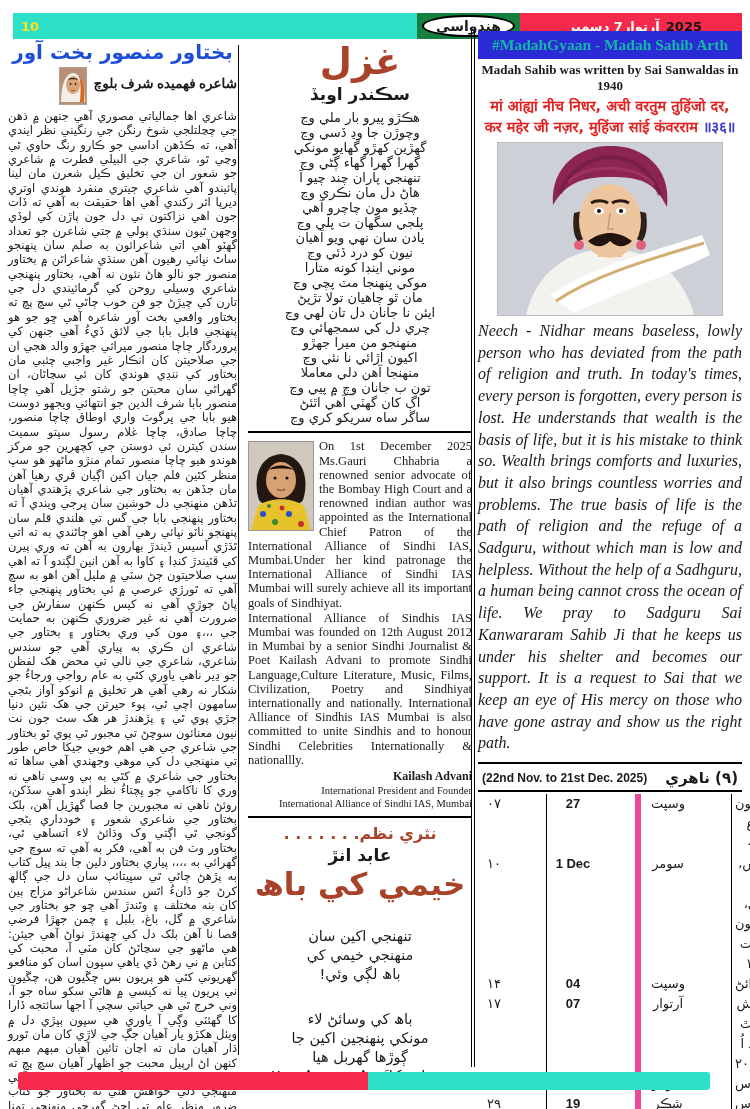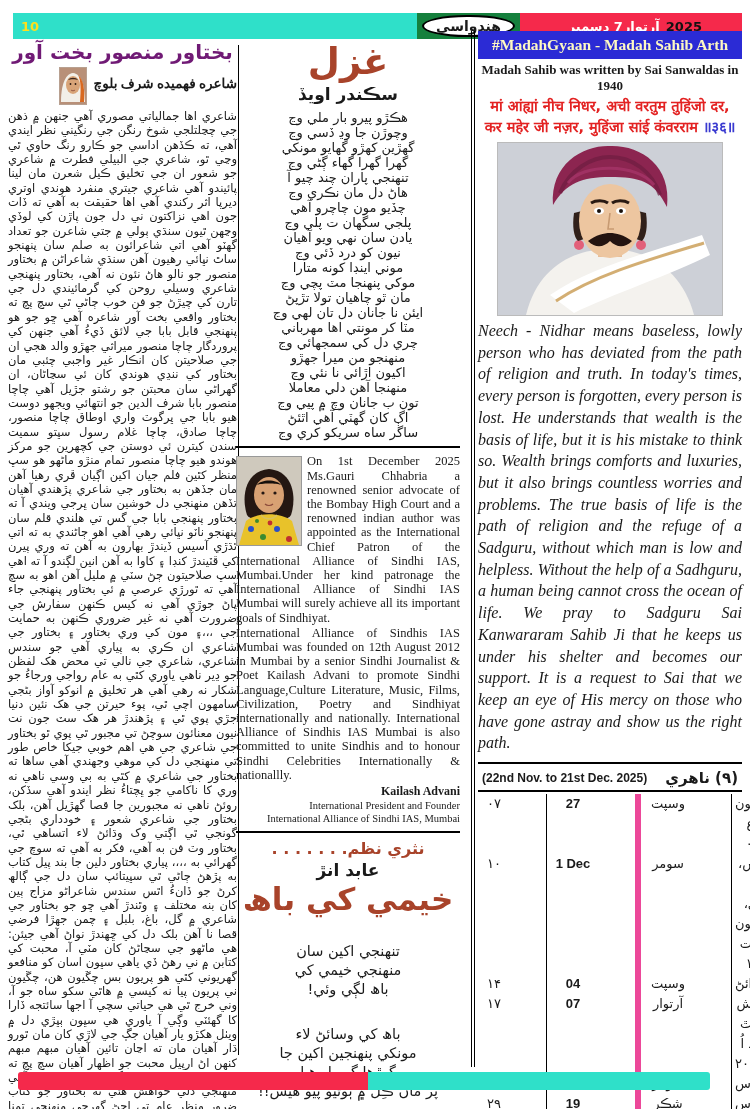--- a/index.html
+++ b/index.html
@@ -14,45 +14,45 @@
              font-size:14px;background:#fff;direction:rtl;line-height:1.2;}
   .topbar-red{flex:1;background:#f5294b;display:flex;align-items:center;justify-content:flex-end;
               padding-right:40px;gap:6px;}
   .date-ar{color:#fff;font-weight:bold;font-size:13px;direction:rtl;}
   .date-year{color:#111;font-weight:bold;font-size:13px;}
   
   .vrule{position:absolute;width:1px;background:#000;}
   .rule{border:none;border-top:2px solid #000;margin:6px 0;}
   
   .col-left{position:absolute;left:8px;top:40px;width:229px;}
-  .left-title{margin:0 0 3px 0;text-align:center;color:#701a75;font-size:20px;font-weight:bold;direction:rtl;}
+  .left-title{margin:0 0 3px 0;text-align:center;color:#1d4ed8;font-size:20px;font-weight:bold;direction:rtl;}
   .byline-row{display:flex;direction:ltr;justify-content:flex-end;align-items:flex-start;gap:6px;margin:2px 0 4px 0;font-family:Liberation Serif, serif;}
   .byline-row .thumb{flex:0 0 auto;border:1px solid #b8a090;}
   .byline-text{font-weight:bold;font-size:13.5px;direction:rtl;padding-top:8px;}
   .left-body{margin:0;font-size:11.5px;line-height:14.35px;text-align:justify;direction:rtl;}
   
-  .col-mid{position:absolute;left:236px;top:40px;width:224px;}
+  .col-mid{position:absolute;left:248px;top:40px;width:224px;}
   .ghazal-title{margin:0;text-align:center;color:#a8432a;font-size:37px;font-weight:bold;line-height:1.2;direction:rtl;}
   .ghazal-poet{text-align:center;font-size:17px;font-weight:bold;direction:rtl;margin:0 0 6px 0;}
   .poem{direction:rtl;text-align:center;}
   .poem-line{font-size:13px;line-height:15px;white-space:nowrap;}
   .article{font-family:"Liberation Serif",serif;}
   .article p{margin:0 0 1px 0;font-size:12.5px;line-height:14.2px;text-align:justify;}
   .gauri-wrap{float:left;width:64px;height:88px;margin:2px 5px 2px 0;border:1px solid #999;}
   .sig{text-align:right;margin-top:2px;}
   .sig-name{font-weight:bold;font-size:12px;font-family:"Liberation Serif",serif;}
   .sig-line{font-size:10.5px;font-family:"Liberation Serif",serif;line-height:13px;}
   .nasri-label{text-align:center;color:#a8432a;font-weight:bold;font-size:16px;direction:rtl;margin-top:4px;}
   .nasri-poet{text-align:center;font-weight:bold;font-size:17px;direction:rtl;margin:2px 0;}
   .nasri-title{text-align:center;color:#a8432a;font-weight:bold;font-size:31px;direction:rtl;line-height:1.1;}
   .stanza{margin-top:26px;}
   .stanza .poem-line{font-size:14.5px;line-height:19px;}
   
   .col-right{position:absolute;left:478px;top:31px;width:264px;}
-  .madah-header{background:#2b2bd5;color:#fef9c3;font-weight:bold;font-size:15.5px;
+  .madah-header{background:#2b2bd5;color:#14b8a6;font-weight:bold;font-size:15.5px;
                 text-align:center;padding:5px 2px;font-family:"Liberation Serif",serif;}
   .madah-intro{text-align:center;font-size:13px;font-weight:bold;margin-top:3px;
                font-family:"Liberation Serif",serif;}
   .madah-verse{text-align:center;color:#e32222;font-weight:bold;font-size:14.5px;line-height:21px;margin:2px 0 4px 0;}
   .verse-num{color:#3a3ad0;}
   .sai-wrap{display:block;margin:2px auto 0 auto;width:224px;height:172px;border:1px solid #bbb;}
   .commentary{margin:4px 0 0 0;font-family:"Liberation Serif",serif;font-style:italic;
               font-size:16px;line-height:21.7px;text-align:justify;}
   .heavy-rule{border:none;border-top:2px solid #000;margin:8px 0 0 0;}
   
@@ -149,21 +149,20 @@
         <div class="poem-line">نيون کو درد ڏئي وڃ</div>
 
         <div class="poem-line">موني اينڊا کونه متارا</div>
 
         <div class="poem-line">موکي پنهنجا مٽ پچي وڃ</div>
 
         <div class="poem-line">مان ٿو چاهيان تولا تڙپڻ</div>
 
         <div class="poem-line">ايئن نا جانان دل تان لهي وڃ</div>
 
-        <div class="poem-line">مٽا کر مونتي اها مهرباني</div>
 
         <div class="poem-line">چري دل کي سمجهائي وڃ</div>
 
         <div class="poem-line">منهنجو من ميرا جهڙو</div>
 
         <div class="poem-line">اکيون اڙائي نا نئي وڃ</div>
 
         <div class="poem-line">منهنجا آهن دلي معاملا</div>
 
         <div class="poem-line">تون ب جانان وچ ۾ پيي وڃ</div>

